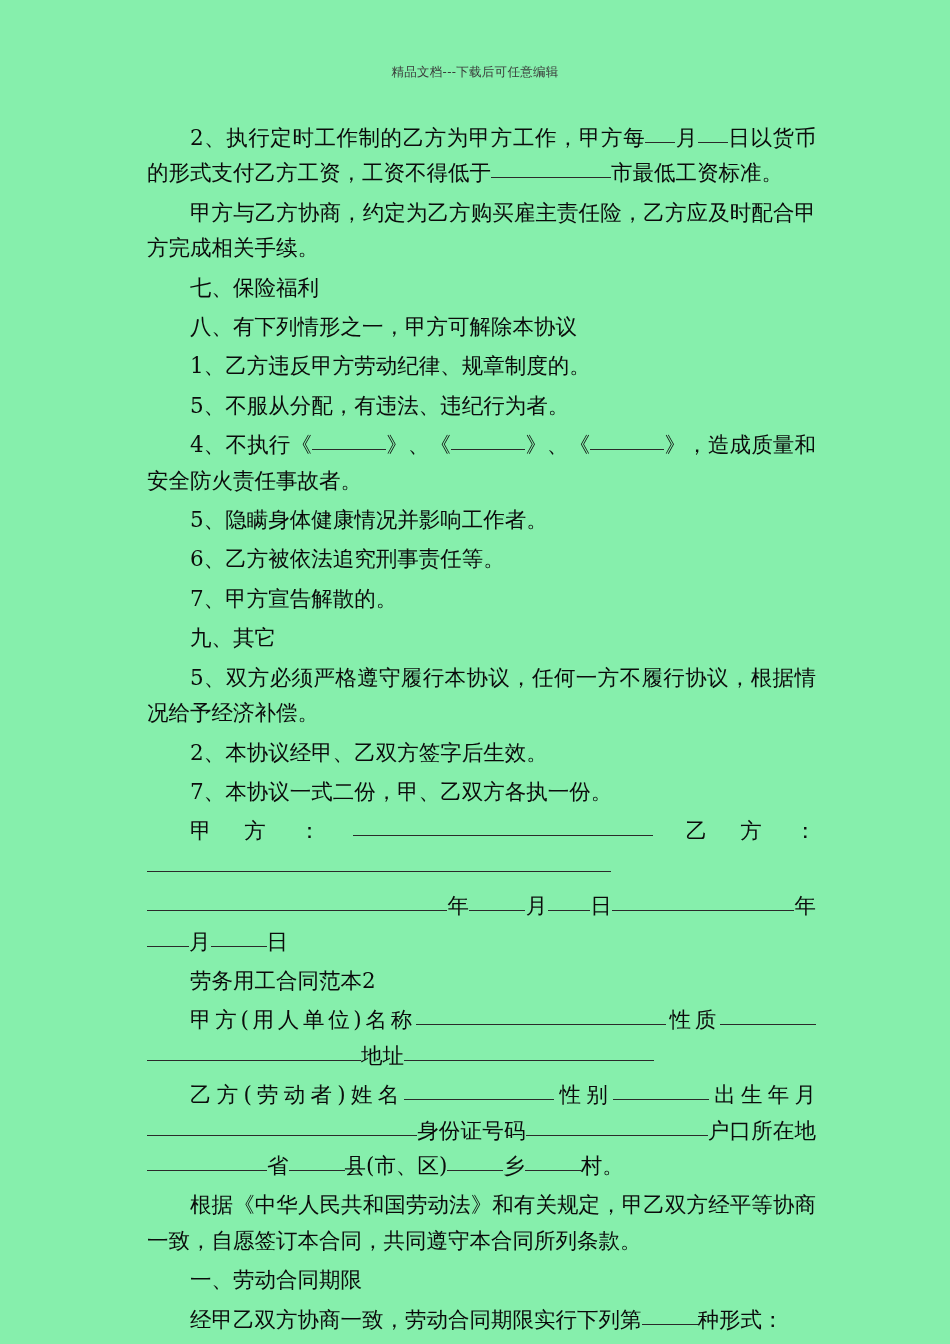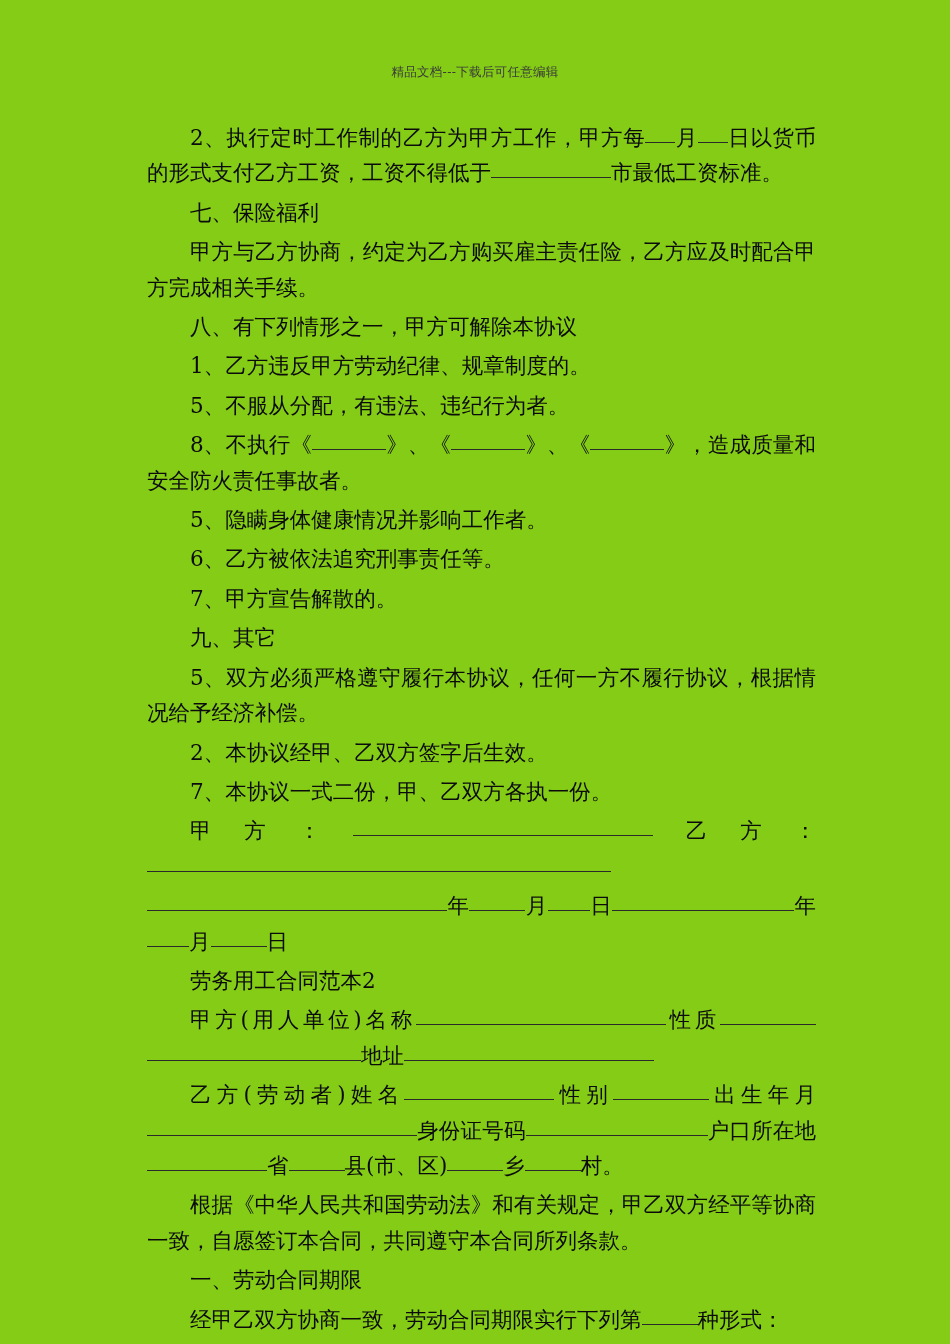--- a/index.html
+++ b/index.html
@@ -4,21 +4,21 @@
 <style>
   html, body {
     margin: 0;
     padding: 0;
     background: #ffffff;
   }
   .page {
     position: relative;
     width: 950px;
     height: 1344px;
-    background: #84cc16;
+    background: #86efac;
     margin: 0 auto;
     overflow: hidden;
     font-family: "DejaVu Serif", "Liberation Serif", serif;
   }
   .doc-header {
     position: absolute;
     top: 64px;
     left: 0;
     width: 950px;
     text-align: center;
@@ -71,26 +71,26 @@
 </style>
 </head>
 <body>
 
 <div class="page">
 
   <div class="doc-header">精品文档---下载后可任意编辑</div>
 
   <div class="body-area">
       <p class="p ind"><span>2、执行定时工作制的乙方为甲方工作，甲方每</span><span class="bl w1"></span><span>月</span><span class="bl w1"></span><span>日以货币的形式支付乙方工资，工资不得低于</span><span class="bl w6"></span><span>市最低工资标准。</span></p>
+      <p class="p ind"><span>甲方与乙方协商，约定为乙方购买雇主责任险，乙方应及时配合甲方完成相关手续。</span></p>
       <p class="p ind"><span>七、保险福利</span></p>
-      <p class="p ind"><span>甲方与乙方协商，约定为乙方购买雇主责任险，乙方应及时配合甲方完成相关手续。</span></p>
       <p class="p ind"><span>八、有下列情形之一，甲方可解除本协议</span></p>
       <p class="p ind"><span>1、乙方违反甲方劳动纪律、规章制度的。</span></p>
       <p class="p ind"><span>5、不服从分配，有违法、违纪行为者。</span></p>
-      <p class="p ind"><span>8、不执行《</span><span class="bl w4"></span><span>》、《</span><span class="bl w4"></span><span>》、《</span><span class="bl w4"></span><span>》，造成质量和安全防火责任事故者。</span></p>
+      <p class="p ind"><span>4、不执行《</span><span class="bl w4"></span><span>》、《</span><span class="bl w4"></span><span>》、《</span><span class="bl w4"></span><span>》，造成质量和安全防火责任事故者。</span></p>
       <p class="p ind"><span>5、隐瞒身体健康情况并影响工作者。</span></p>
       <p class="p ind"><span>6、乙方被依法追究刑事责任等。</span></p>
       <p class="p ind"><span>7、甲方宣告解散的。</span></p>
       <p class="p ind"><span>九、其它</span></p>
       <p class="p ind"><span>5、双方必须严格遵守履行本协议，任何一方不履行协议，根据情况给予经济补偿。</span></p>
       <p class="p ind"><span>2、本协议经甲、乙双方签字后生效。</span></p>
       <p class="p ind"><span>7、本协议一式二份，甲、乙双方各执一份。</span></p>
       <p class="p ind"><span>甲方：</span><span class="bl w11"></span><span>乙方：</span><span class="bl w10"></span><span class="bl w9"></span></p>
       <p class="p noind"><span class="bl w11"></span><span>年</span><span class="bl w3"></span><span>月</span><span class="bl w2"></span><span>日</span><span class="bl w8"></span><span>年</span><span class="bl w2"></span><span>月</span><span class="bl w3"></span><span>日</span></p>
       <p class="p ind"><span>劳务用工合同范本2</span></p>

